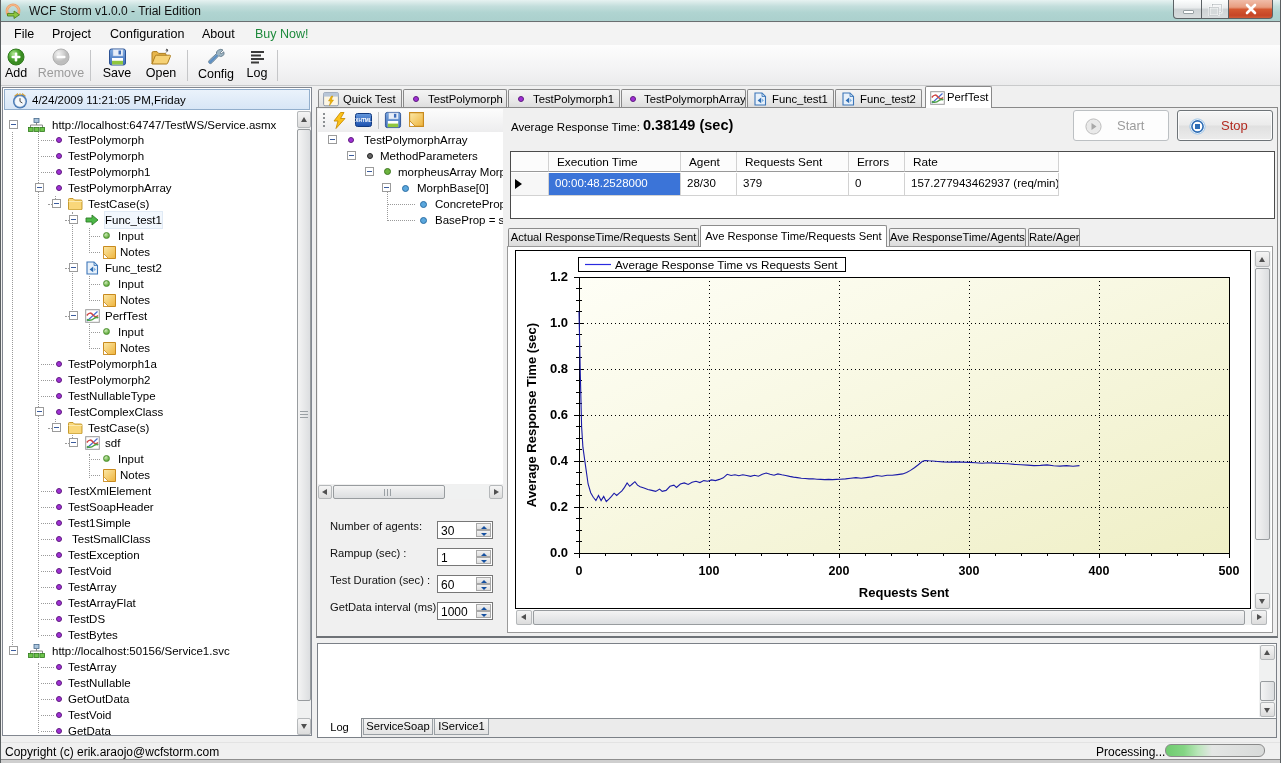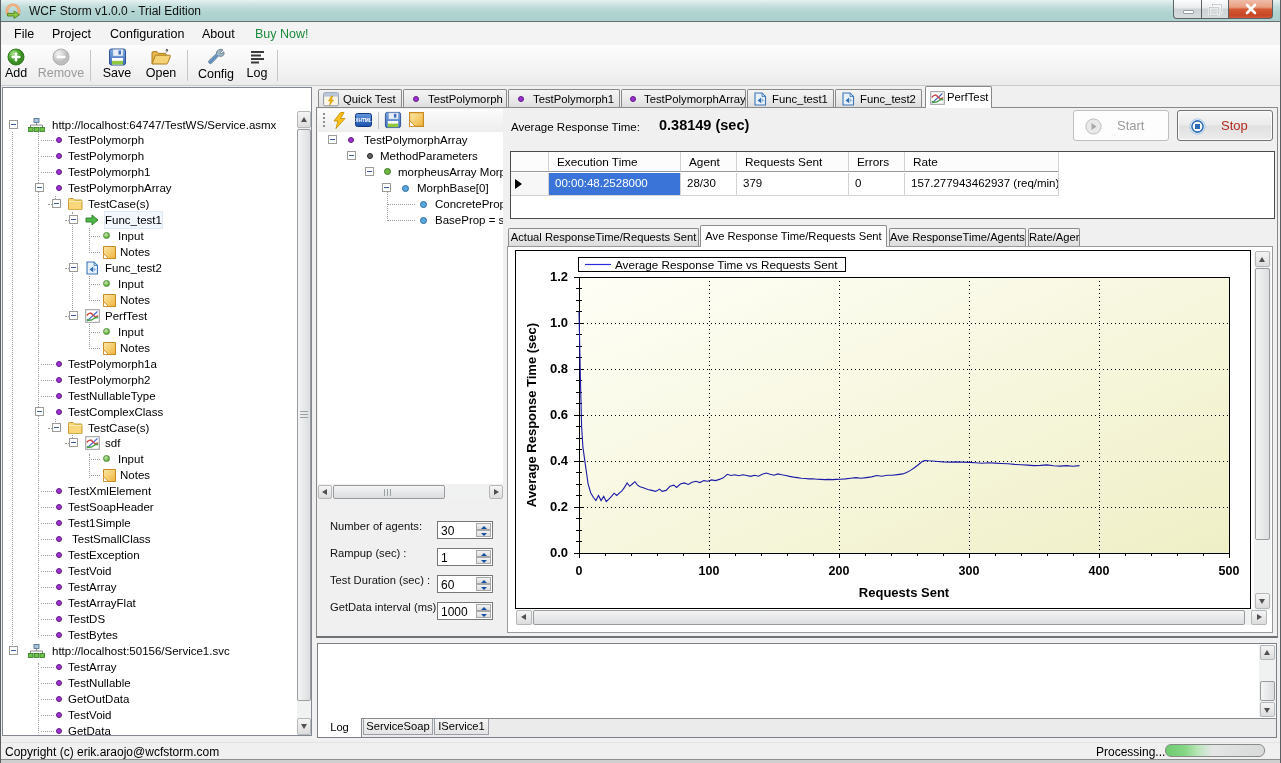--- a/index.html
+++ b/index.html
@@ -68,21 +68,21 @@
 .spinbox { position:absolute; width:56px; height:18px; border:1px solid #777; background:#fff; }
 .spinbox .val { position:absolute; left:3px; top:2px; font-size:12px; }
 .spinner { position:absolute; right:1px; top:1px; width:15px; height:14px; }
 .spinu, .spind { position:absolute; left:0; width:15px; height:7px; background:linear-gradient(180deg,#f2f2f2,#ddd); border:1px solid #a8a8a8; }
 .spinu { top:0; } .spind { top:7px; }
 .uarr { position:absolute; left:4px; top:2px; width:0; height:0; border-left:3px solid transparent; border-right:3px solid transparent; border-bottom:3px solid #1550a0; }
 .darr { position:absolute; left:4px; top:2px; width:0; height:0; border-left:3px solid transparent; border-right:3px solid transparent; border-top:3px solid #1550a0; }
 
 
 #avglabel { left:511px; top:121px; font-size:11.5px; }
-#avgval { left:643px; top:117px; font-size:14.5px; font-weight:bold;margin-left:16px; }
+#avgval { left:643px; top:117px; font-size:14.5px; font-weight:bold; }
 .bigbtn { position:absolute; top:110px; width:96px; height:31px; border-radius:3px; font-size:13px; }
 #grid { left:510px; top:151px; width:765px; height:68px; border:1px solid #4b4b4b; background:#fff; }
 .ghead { position:absolute; top:0; height:20px; border-right:1px solid #d2d2d2; border-bottom:1px solid #999; padding:3px 0 0 8px; font-size:11.8px; background:#fcfcfc; white-space:nowrap; overflow:hidden; }
 .gcell { position:absolute; top:21px; height:23px; border-right:1px solid #d2d2d2; border-bottom:1px solid #d2d2d2; padding:4px 0 0 6px; font-size:11.5px; background:#fff; white-space:nowrap; overflow:hidden; }
 
 .stab { position:absolute; top:228px; height:19px; border-radius:2px 2px 0 0; background:linear-gradient(180deg,#f4f4f4,#e5e5e5 60%,#dadada); border:1px solid #8c8c8c; border-bottom:none; line-height:17px; font-size:11.2px; white-space:nowrap; overflow:hidden; }
 .stab.active { top:225px; height:22px; background:#fff; z-index:5; line-height:20px; }
 #chartpage { left:507px; top:246px; width:766px; height:387px; border:1px solid #9a9a9a; background:#fff; }
 #chartctl { position:absolute; left:7px; top:3px; width:736px; height:359px; border:1px solid #000; background:#fff; overflow:hidden; }
 #chvscroll { position:absolute; left:746px; top:4px; width:17px; height:359px; background:#f0f1f1; }
@@ -197,20 +197,31 @@
   <div class="tbtn" style="left:240px;width:34px">
     <svg width="17" height="18" viewBox="0 0 17 18">
       <rect x="2" y="3" width="13" height="2" fill="#3a3a3a"></rect>
       <rect x="2" y="6.5" width="10" height="2" fill="#3a3a3a"></rect>
       <rect x="2" y="10" width="13" height="2" fill="#3a3a3a"></rect>
       <rect x="2" y="13.5" width="8" height="2" fill="#3a3a3a"></rect>
     </svg>Log</div>
   <div class="tsep" style="left:277px"></div>
 </div>
 <div class="abs" id="leftpanel">
+  <div id="datehdr">
+      <svg class="abs" style="left:6px;top:2px" width="18" height="18" viewBox="0 0 18 18">
+        <path d="M3.5 4 L6.5 1.5 L8 3.5 Z" fill="#e8b33c" stroke="#b07d1a" stroke-width=".5"></path>
+        <path d="M14.5 4 L11.5 1.5 L10 3.5 Z" fill="#e8b33c" stroke="#b07d1a" stroke-width=".5"></path>
+        <circle cx="9" cy="9.5" r="7" fill="#4a7ab5"></circle>
+        <circle cx="9" cy="9.5" r="5.4" fill="#f4f8fc" stroke="#9ab4d0" stroke-width=".5"></circle>
+        <path d="M9 6.2 V9.5 L11.4 11" fill="none" stroke="#444" stroke-width="1"></path>
+        <circle cx="9" cy="2.2" r="1" fill="#e8b33c"></circle>
+      </svg>
+      <span>4/24/2009 11:21:05 PM,Friday</span>
+    </div>
   <div id="ltree">
 <div class="vline" style="left:8px;top:21px;height:523px"></div>
 <div class="vline" style="left:34px;top:21px;height:505px"></div>
 <div class="vline" style="left:34px;top:552px;height:70px"></div>
 <div class="vline" style="left:51px;top:85px;height:9px"></div>
 <div class="vline" style="left:51px;top:308px;height:11px"></div>
 <div class="vline" style="left:68px;top:101px;height:106px"></div>
 <div class="vline" style="left:68px;top:324px;height:11px"></div>
 <div class="vline" style="left:85px;top:117px;height:25px"></div>
 <div class="vline" style="left:85px;top:165px;height:25px"></div>

